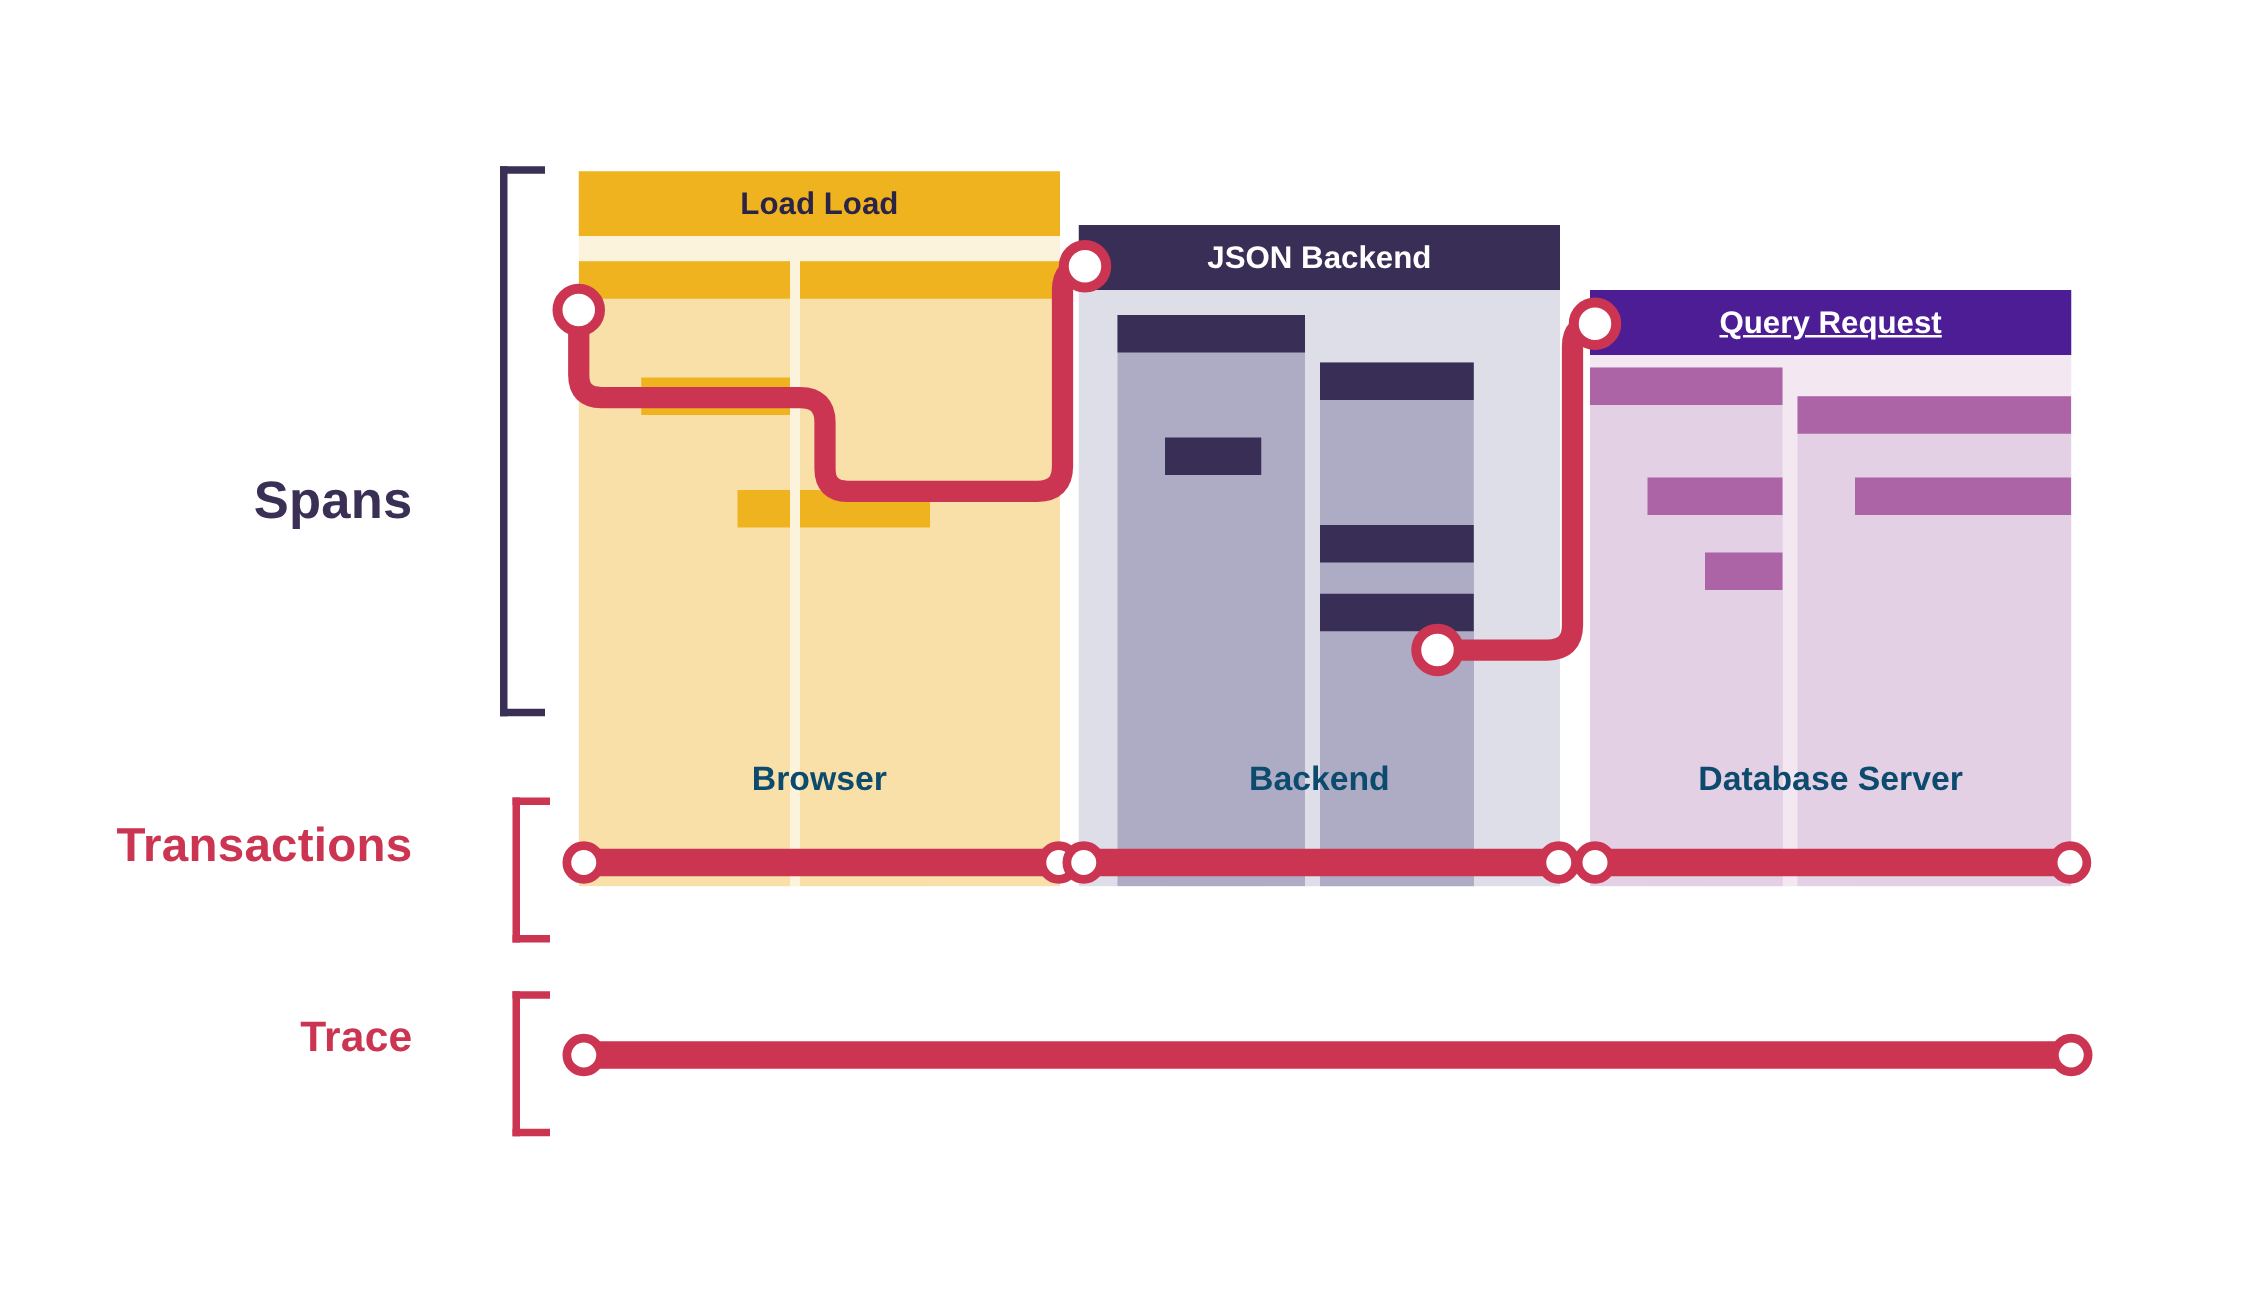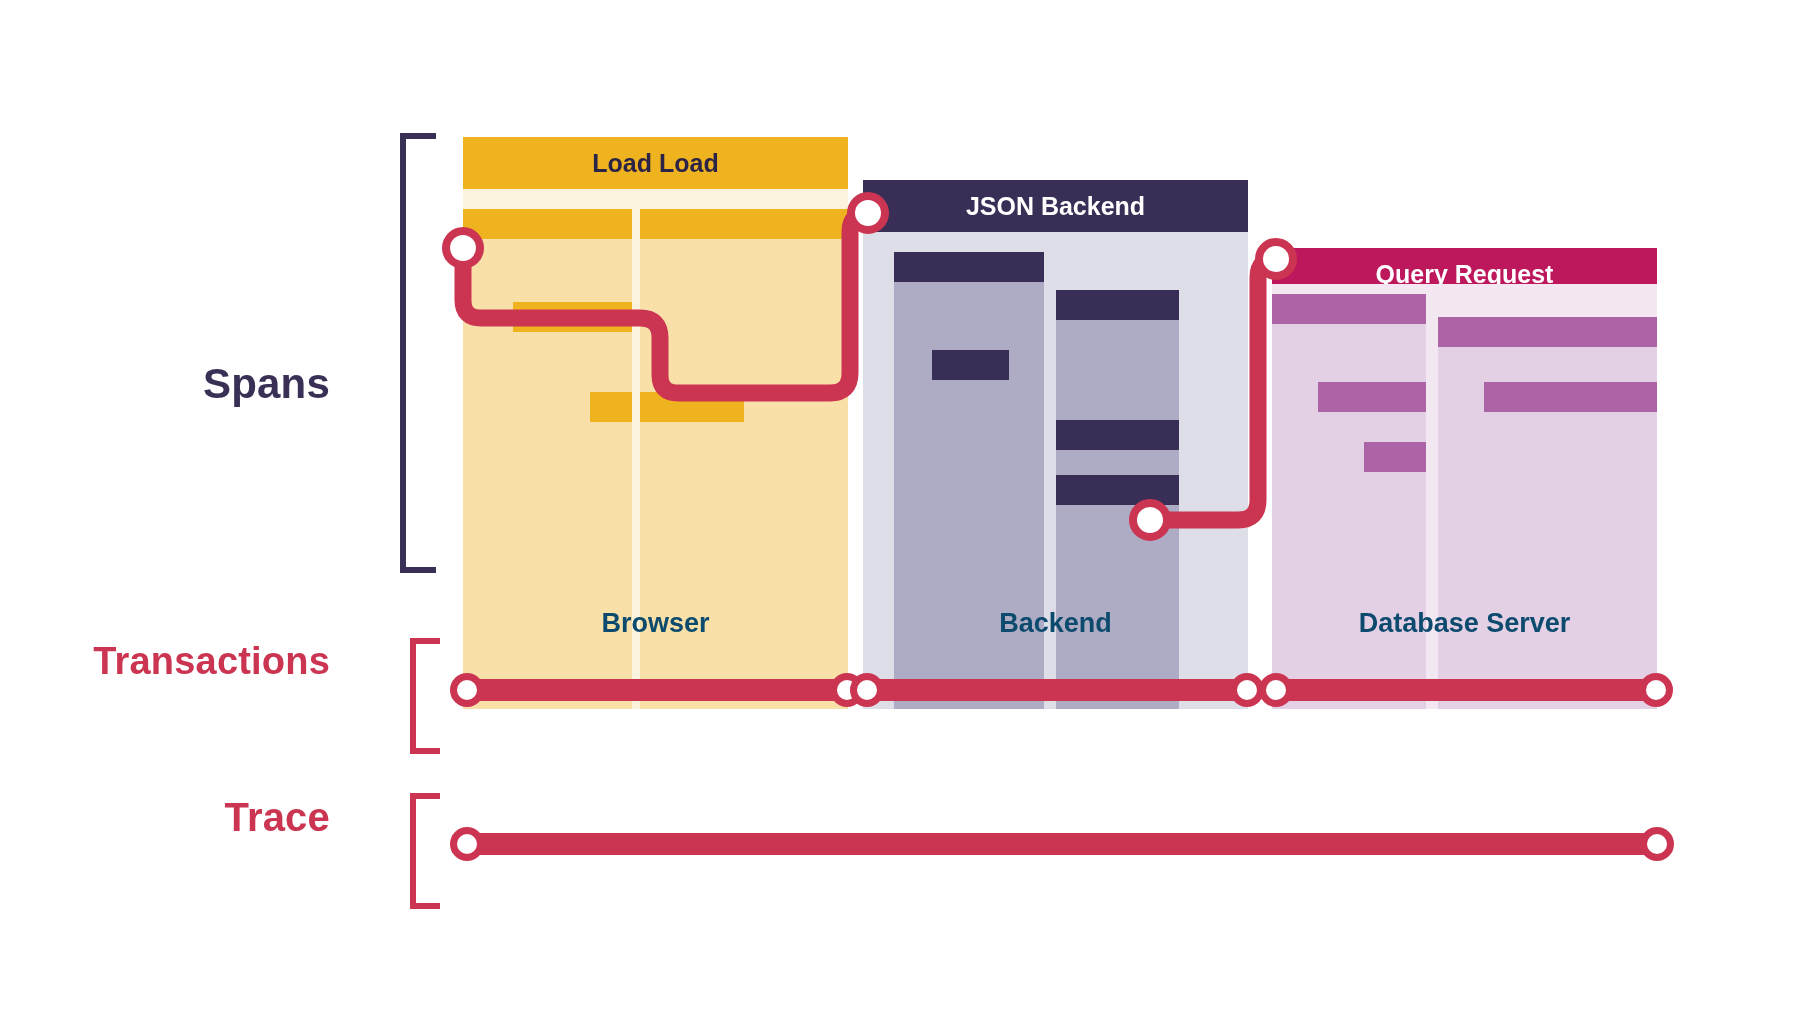--- a/index.html
+++ b/index.html
@@ -17,24 +17,25 @@
     background: #ffffff;
     overflow: hidden;
   }
 
   
   .row-label {
     position: absolute;
     font-weight: bold;
     letter-spacing: 0.2px;
     white-space: nowrap;
+    margin-top: 16px;
   }
   #label-spans        { right: 1470px; top: 360px; font-size: 42px; color: #3a3055; }
   #label-transactions { right: 1470px; top: 640px; font-size: 38px; color: #cc3552; }
-  #label-trace        { right: 1470px; top: 795px; font-size: 40px; color: #cc3552; }
+  #label-trace        { right: 1470px; top: 795px; font-size: 34px; color: #cc3552; }
 
   
   .bracket {
     position: absolute;
     border-style: solid;
     border-right: none;
     box-sizing: border-box;
   }
   #bracket-spans {
     left: 400px; top: 133px; width: 36px; height: 440px;
@@ -90,21 +91,21 @@
 
   
   #block-backend { left: 863px; width: 385px; top: 180px; }
   #block-backend .service-title { background: #392f56; color: #ffffff; top: 0px; }
   #block-backend .service-body  { top: 52px; height: 477px; background: #dedee8; }
   #block-backend .sbar          { background: #aeacc4; }
   #block-backend .sbar > .sbar-head { background: #392f56; }
 
   
   #block-database { left: 1272px; width: 385px; top: 232px; }
-  #block-database .service-title { background: #be185d; color: #ffffff; top: 16px; }
+  #block-database .service-title { background: #4c1d95; color: #ffffff; top: 0px; text-decoration: underline; }
   #block-database .service-body  { top: 52px; height: 425px; background: #f3e8f2; }
   #block-database .sbar          { background: #e3d0e5; }
   #block-database .sbar > .sbar-head { background: #ac64a6; }
 
   
   .service-caption {
     position: absolute;
     top: 608px;
     text-align: center;
     font-size: 27px;

